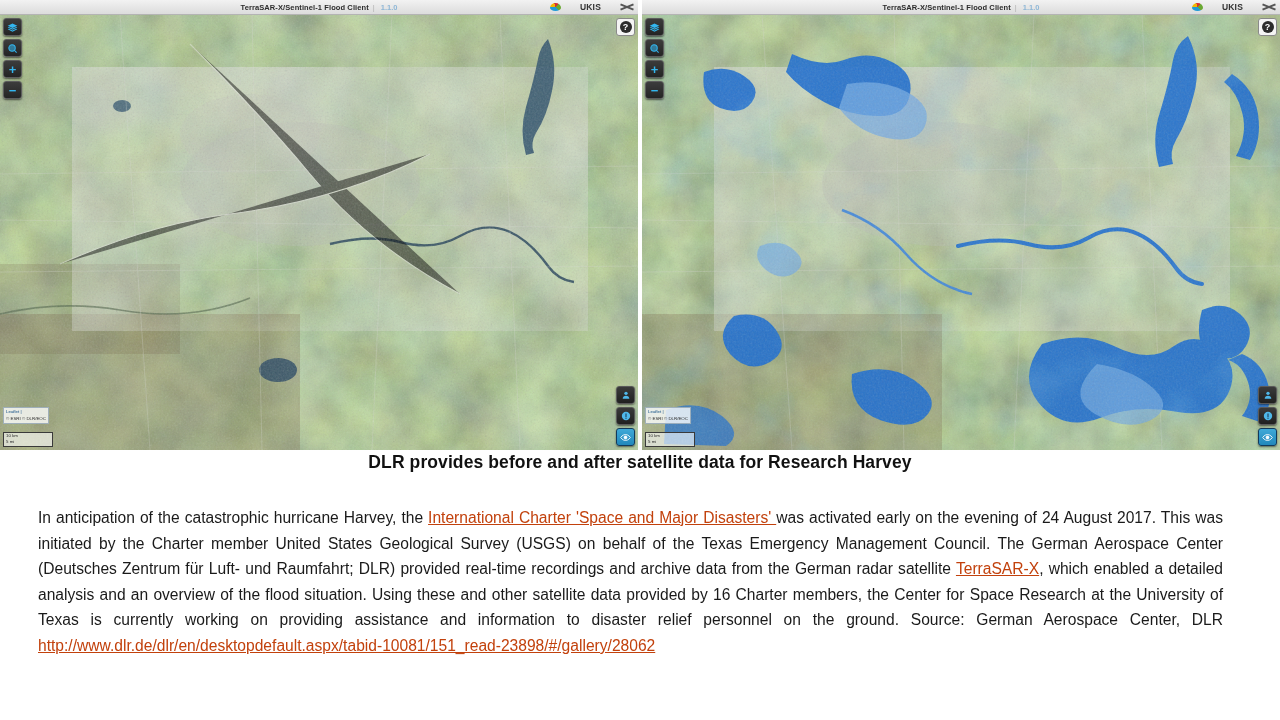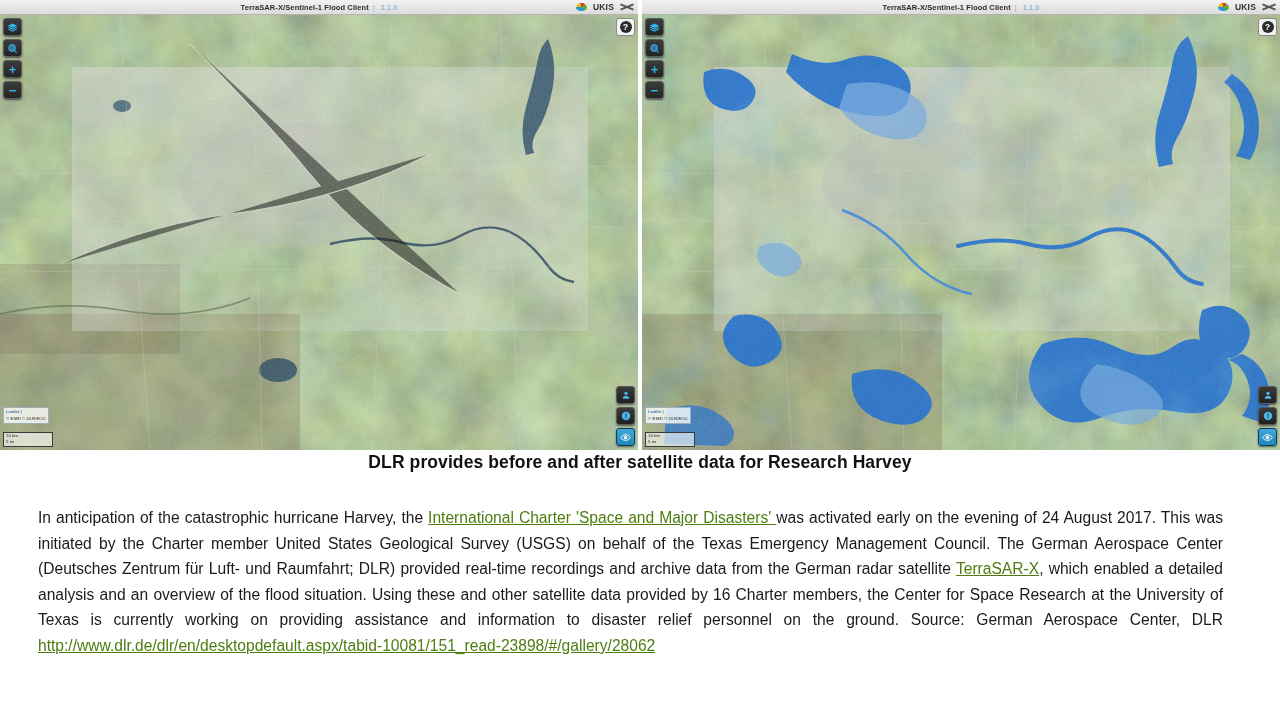--- a/index.html
+++ b/index.html
@@ -62,21 +62,21 @@
   .titlebar .sep {
     color: #b0b0b0;
     font-size: 7.5px;
     margin-left: 4px;
   }
   .brand {
     position: absolute;
     right: 4px; top: 1px;
     display: flex;
     align-items: center;
-    gap: 6px;
+    gap: 19px;
     height: 12px;
   }
   .brand-swirl {
     width: 11px; height: 8px;
     border-radius: 50% 50% 50% 50% / 60% 60% 40% 40%;
     background: conic-gradient(from 200deg, #1f9ad6 0deg 70deg, #f2b705 70deg 140deg, #d6312b 140deg 210deg, #6aa832 210deg 290deg, #1f9ad6 290deg 360deg);
   }
   .brand-text {
     font-size: 8.5px;
     font-weight: bold;
@@ -232,21 +232,21 @@
     left: 38px; top: 505px;
     width: 1185px;
     font-size: 15.6px;
     line-height: 25.6px;
     color: #1a1a1a;
     text-align: justify;
     text-justify: inter-word;
     font-family: "Liberation Sans", sans-serif;
   }
   .article a, .link {
-    color: #4d7c0f;
+    color: #c2410c;
     text-decoration: underline;
   }
 </style>
 </head>
 <body>
 
 <div class="maps-row">
 
   <div class="map-panel left">
 

